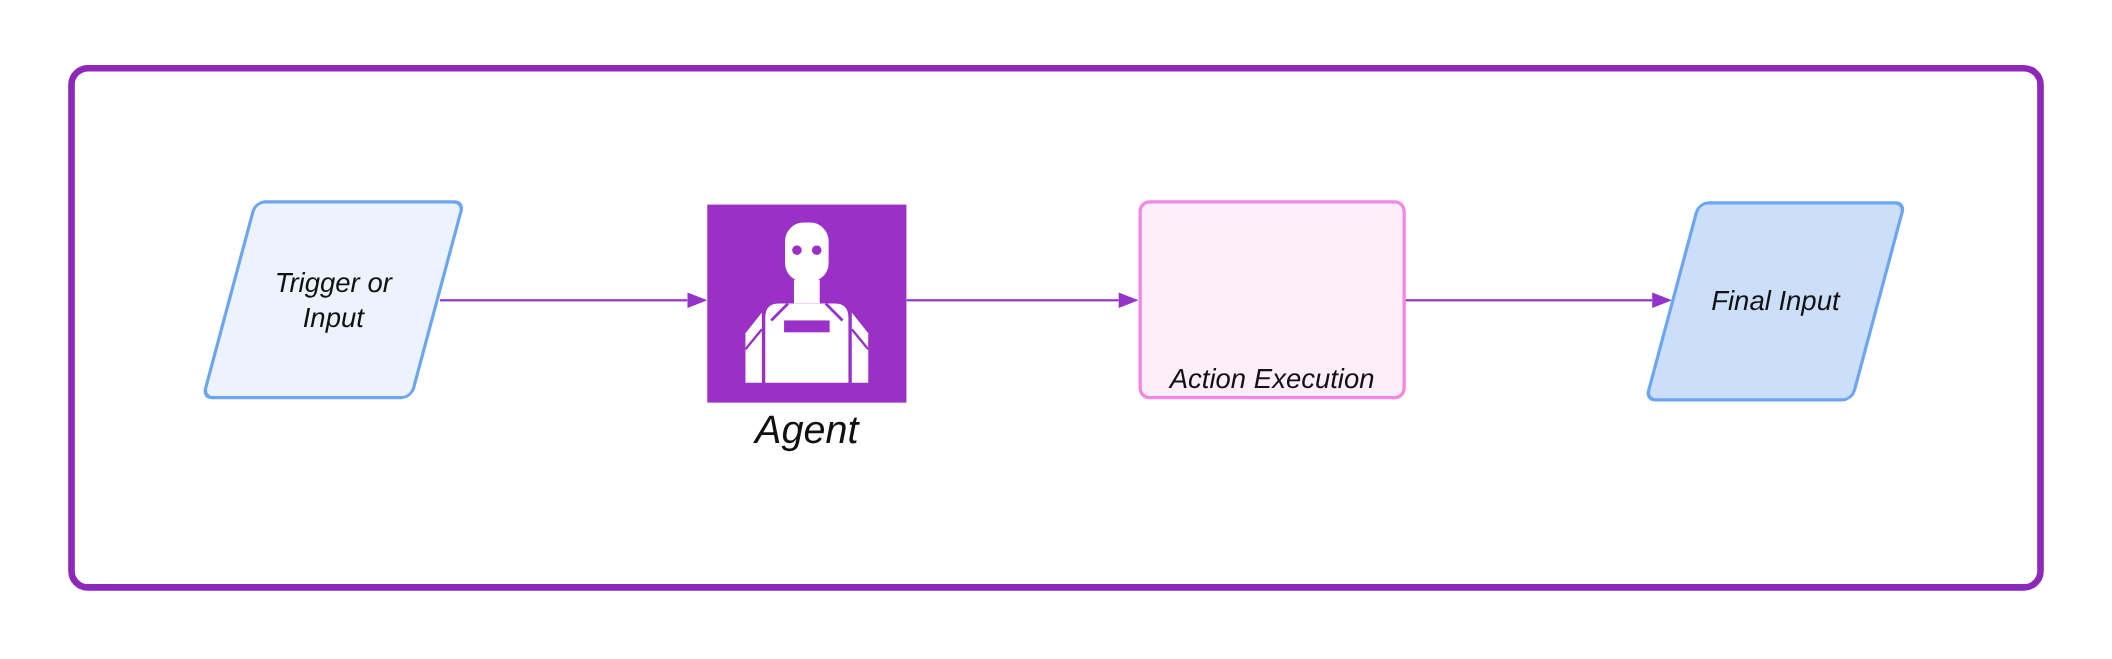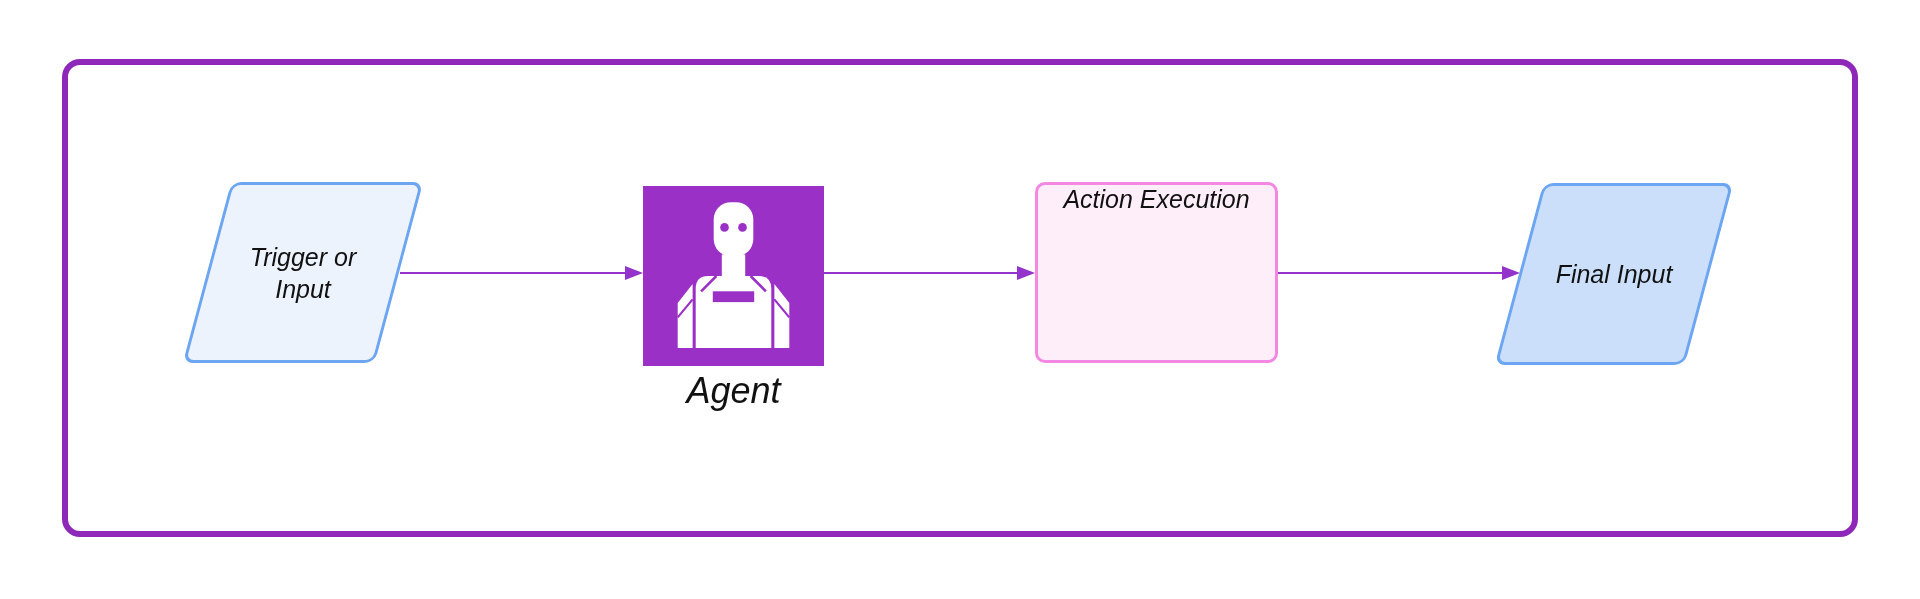--- a/index.html
+++ b/index.html
@@ -81,21 +81,21 @@
     color: var(--text);
   }
   .action-box {
     position: absolute;
     left: 1035px; top: 182px;
     width: 243px; height: 181px;
     background: var(--pink-fill);
     border: 3px solid var(--pink-border);
     border-radius: 10px;
     display: flex;
-    align-items: flex-start;
+    align-items: flex-end;
     justify-content: center;
     text-align: center;
     font-size: 25px;
     color: var(--text);
   }
   .edge-line {
     position: absolute;
     top: 272px;
     height: 2px;
     background: var(--arrow);

